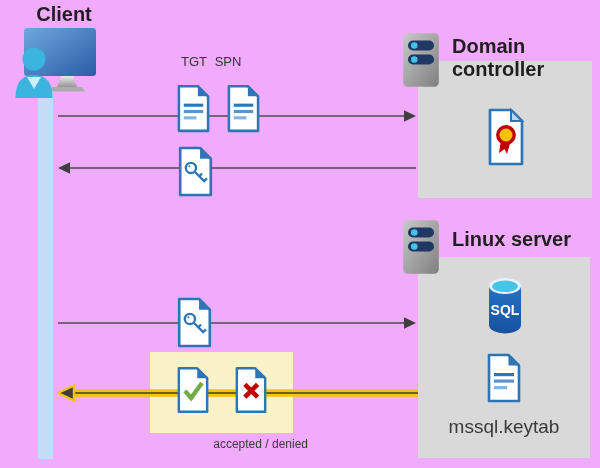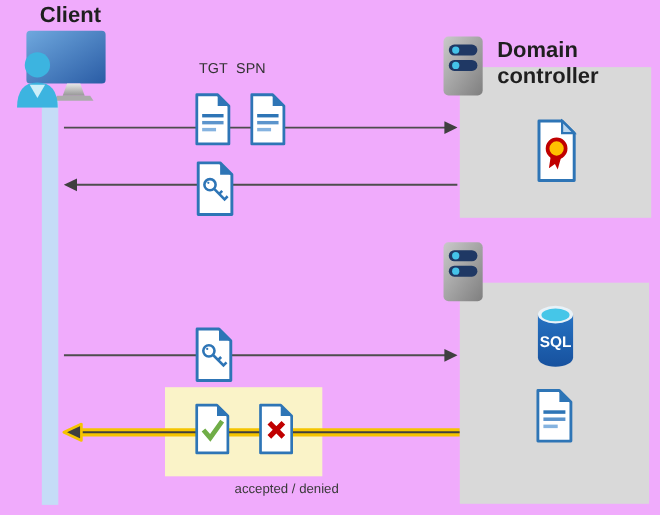--- a/index.html
+++ b/index.html
@@ -101,31 +101,33 @@
       <use href="#server-sym"></use>
     </svg>
   <div class="abs z3 title" style="left:452px;top:3px;width:130px;margin-top:32px;">Domain controller</div>
   <svg class="abs z3" style="left:487px;top:108px" width="38" height="58">
       <use href="#doc-cert"></use>
     </svg>
 
   <svg class="abs z3" style="left:402px;top:219px" width="38" height="56">
       <use href="#server-sym"></use>
     </svg>
+  <div class="abs z3 title" style="left:452px;top:228px;width:140px;">Linux server</div>
 
   <svg class="abs z3" style="left:487px;top:277px" width="36" height="57" viewBox="0 0 36 57">
     <path d="M2 9 L2 48 A16 8.5 0 0 0 34 48 L34 9 Z" fill="url(#gSql)"></path>
     <ellipse cx="18" cy="9" rx="16" ry="8" fill="#E8F2F8"></ellipse>
     <ellipse cx="18" cy="9.3" rx="12.8" ry="5.8" fill="#45C6E8"></ellipse>
     <text x="18" y="38" text-anchor="middle" font-family="Liberation Sans, sans-serif" font-size="14" font-weight="bold" fill="#FFFFFF">SQL</text>
   </svg>
 
   <svg class="abs z3" style="left:486px;top:353px" width="36" height="50">
       <use href="#doc-lines"></use>
     </svg>
+  <div class="abs z3 file-label" style="left:424px;top:416px;width:160px;">mssql.keytab</div>
 
   <div class="abs z3 small-label" style="left:176px;top:54px;width:36px;">TGT</div>
   <div class="abs z3 small-label" style="left:210px;top:54px;width:36px;">SPN</div>
   <svg class="abs z2" style="left:58px;top:109px" width="358" height="14">
     <line x1="0" y1="7" x2="347" y2="7" stroke="#4D4D4D" stroke-width="1.7"></line>
     <polygon points="346,1.2 358,7 346,12.8" fill="#3F3F3F"></polygon>
   </svg>
   <svg class="abs z3" style="left:176px;top:84px" width="35" height="49">
       <use href="#doc-lines"></use>
     </svg>

